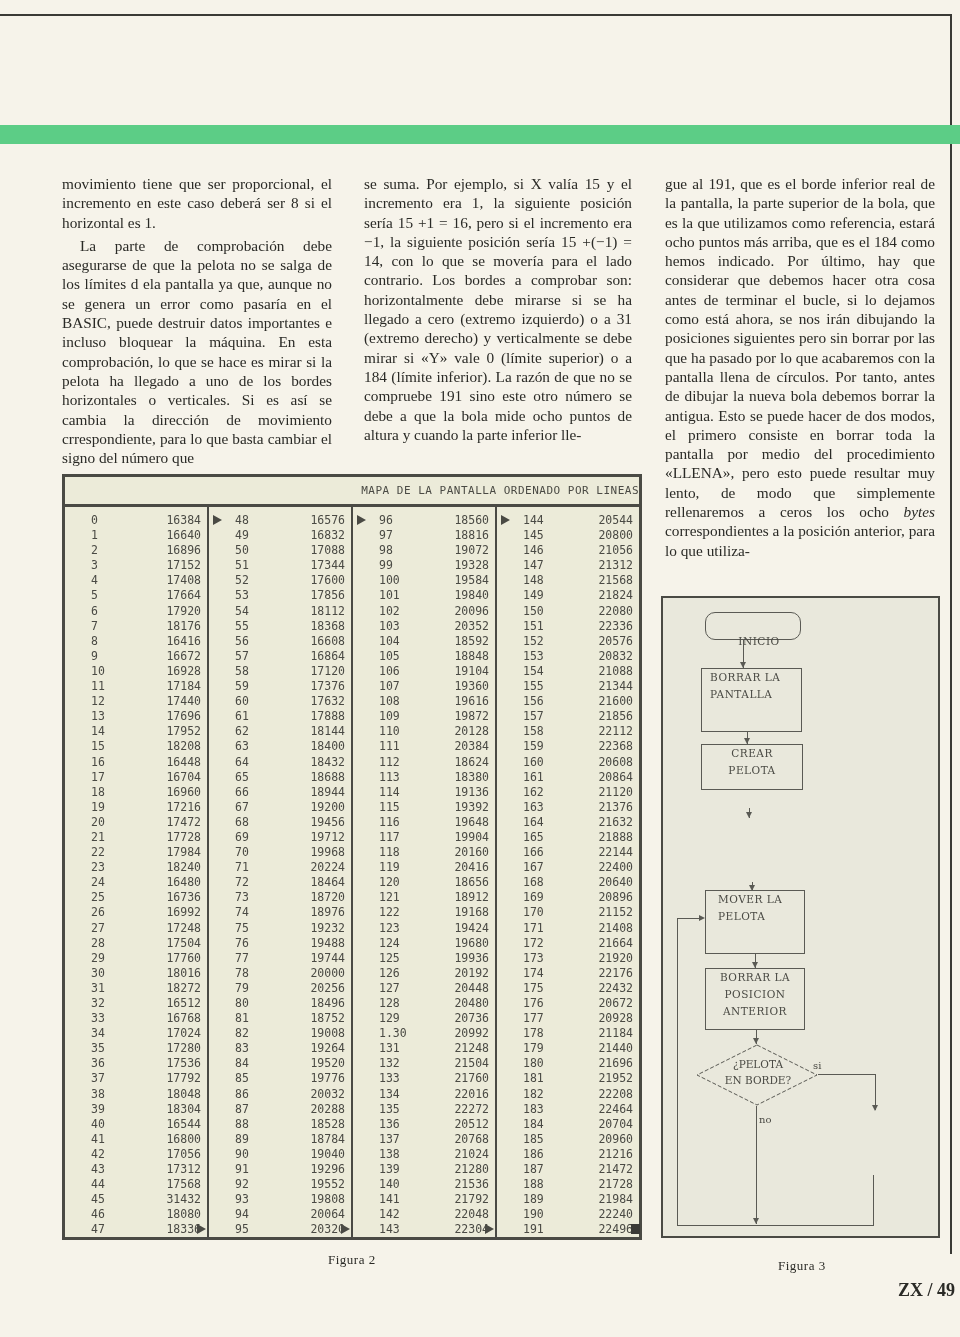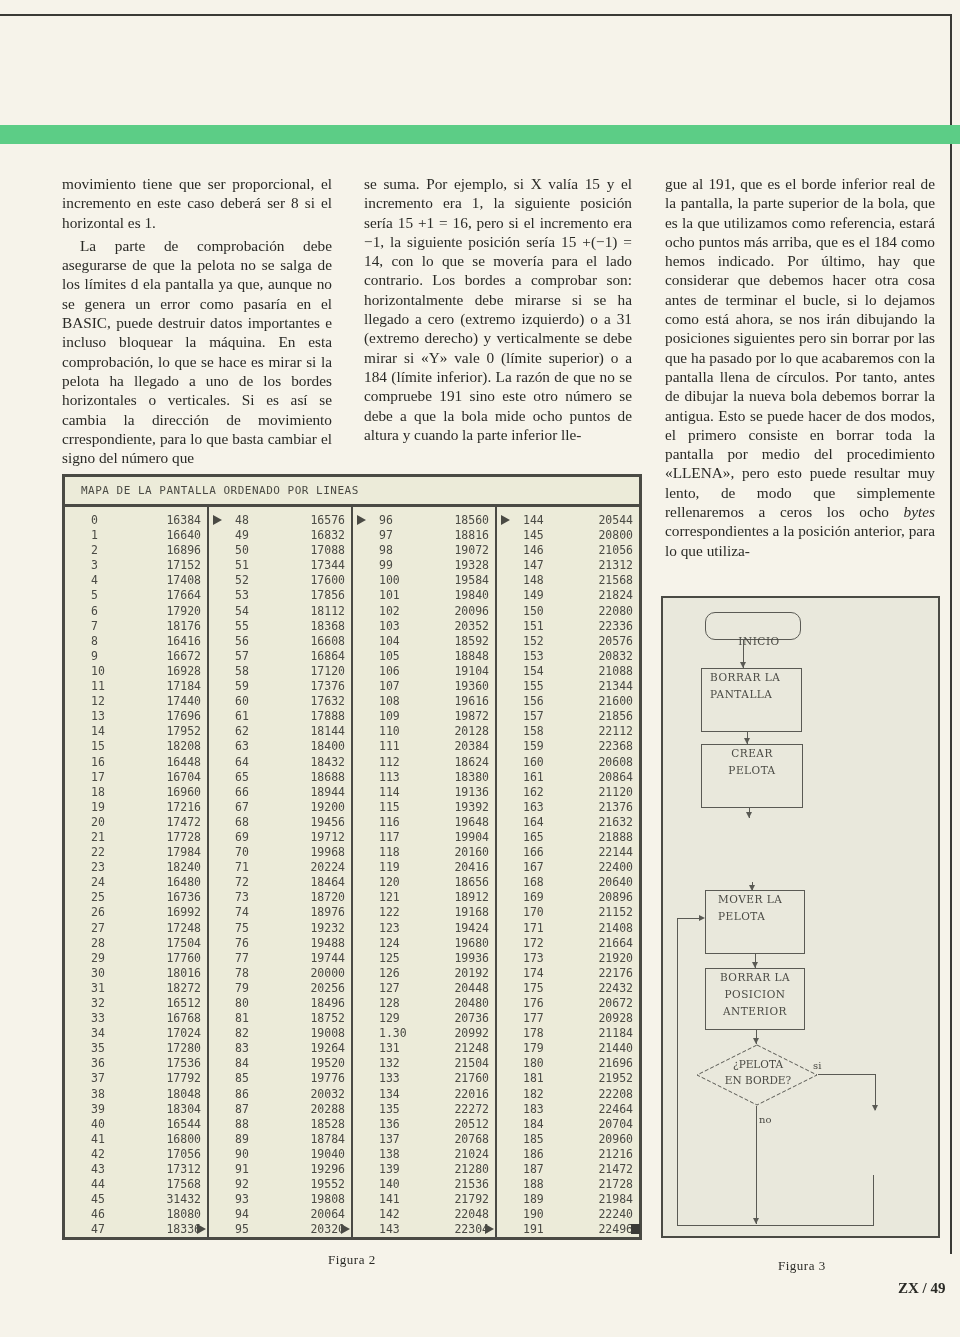--- a/index.html
+++ b/index.html
@@ -9,21 +9,21 @@
   .green-band { position:absolute; left:0; top:125px; width:960px; height:19px; background:#5ccd86; }
   .col { position:absolute; top:170px; font-size:15.3px; line-height:19.3px; text-align:justify; hyphens:none; }
   .col p { margin:4px; }
   .col p.indent { text-indent:18px; }
   .col1 { left:58px; width:278px; }
   .col2 { left:360px; width:276px; }
   .col3 { left:661px; width:278px; }
   .col i { font-style:italic; }
 
   .table { position:absolute; left:62px; top:474px; width:580px; height:766px; background:#ecebd9; border:3px solid #4a4a44; box-sizing:border-box; font-family:"DejaVu Sans Mono", monospace; font-size:11.5px; color:#4a4a44; }
-  .table-title { height:27px; line-height:27px; text-align:left; border-bottom:3px solid #4a4a44; font-size:11px; letter-spacing:0.5px;padding-left:16px; }
+  .table-title { height:27px; line-height:27px; text-align:right; border-bottom:3px solid #4a4a44; font-size:11px; letter-spacing:0.5px;padding-left:16px; }
   .table-body { display:flex; height:730px; }
   .tcol { flex:1; position:relative; padding-top:6px; box-sizing:border-box; }
   .tcol + .tcol { border-left:2px solid #4a4a44; }
   .trow { height:15.1px; line-height:15.1px; position:relative; }
   .trow .ln { position:absolute; left:26px; width:40px; }
   .trow .addr { position:absolute; left:76px; width:60px; text-align:right; }
   .arrow { position:absolute; width:0; height:0; border-top:5px solid transparent; border-bottom:5px solid transparent; border-left:9px solid #4a4a44; }
   .stop { position:absolute; width:9px; height:10px; background:#3a3a36; }
 
   .fig2 { position:absolute; left:328px; top:1252px; font-size:13px; letter-spacing:0.5px; }
@@ -31,21 +31,21 @@
   .flow { position:absolute; left:661px; top:596px; width:279px; height:642px; background:#e9e8dc; border:2px solid #4a4a44; box-sizing:border-box; font-family:"DejaVu Serif", serif; font-size:10.5px; color:#4a4a44; }
   .fbox { position:absolute; border:1px solid #5a5a54; box-sizing:border-box; text-align:center; line-height:17px; padding-top:0; letter-spacing:0.5px; }
   .fstart { border-radius:10px; text-align:center; padding-left:12px; line-height:24px; padding-top:16px; }
   .vline { position:absolute; width:1px; background:#5a5a54; }
   .hline { position:absolute; height:1px; background:#5a5a54; }
   .ahead { position:absolute; width:0; height:0; border-left:3px solid transparent; border-right:3px solid transparent; border-top:6px solid #5a5a54; }
   .ahead-r { position:absolute; width:0; height:0; border-top:3px solid transparent; border-bottom:3px solid transparent; border-left:6px solid #5a5a54; }
   .flabel { position:absolute; font-size:10px; }
   .fig3 { position:absolute; left:778px; top:1246px; font-size:13px; letter-spacing:0.5px;margin-top:12px; }
 
-  .folio { position:absolute; left:898px; top:1280px; font-size:15px; font-weight:bold; }
+  .folio { position:absolute; left:898px; top:1280px; font-size:18px; font-weight:bold; }
 </style>
 </head>
 <body>
 
 <div class="top-rule"></div>
 <div class="right-rule"></div>
 <div class="green-band"></div>
 
 <div class="col col1">
   <p>movimiento tiene que ser proporcional, el incremento en este caso deberá ser 8 si el horizontal es 1.</p>
@@ -853,21 +853,21 @@
   <div class="vline" style="left:80px;top:42px;height:28px;"></div>
     <div class="ahead" style="left:77px;top:64px;"></div>
 
   <div class="fbox" style="left:38px;top:70px;width:101px;height:64px;text-align:left;padding-left:8px;">
       <div>BORRAR LA</div>
       <div>PANTALLA</div>
     </div>
   <div class="vline" style="left:84px;top:134px;height:12px;"></div>
     <div class="ahead" style="left:81px;top:140px;"></div>
 
-  <div class="fbox" style="left:38px;top:146px;width:102px;height:64px;">
+  <div class="fbox" style="left:38px;top:146px;width:102px;height:46px;">
       <div>CREAR</div>
       <div>PELOTA</div>
     </div>
   <div class="vline" style="left:86px;top:210px;height:10px;"></div>
     <div class="ahead" style="left:83px;top:214px;"></div>
 
   <div class="vline" style="left:89px;top:284px;height:8px;"></div>
     <div class="ahead" style="left:86px;top:287px;"></div>
 
   <div class="fbox" style="left:42px;top:292px;width:100px;height:64px;text-align:left;padding-left:12px;">

